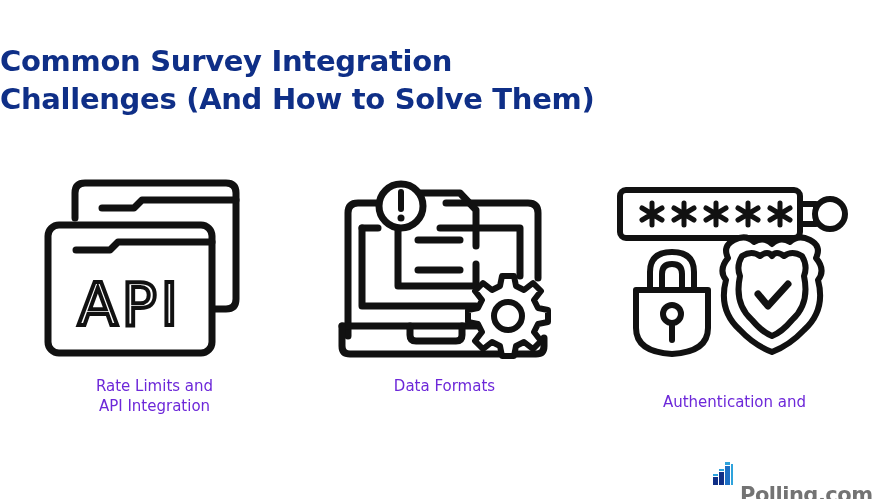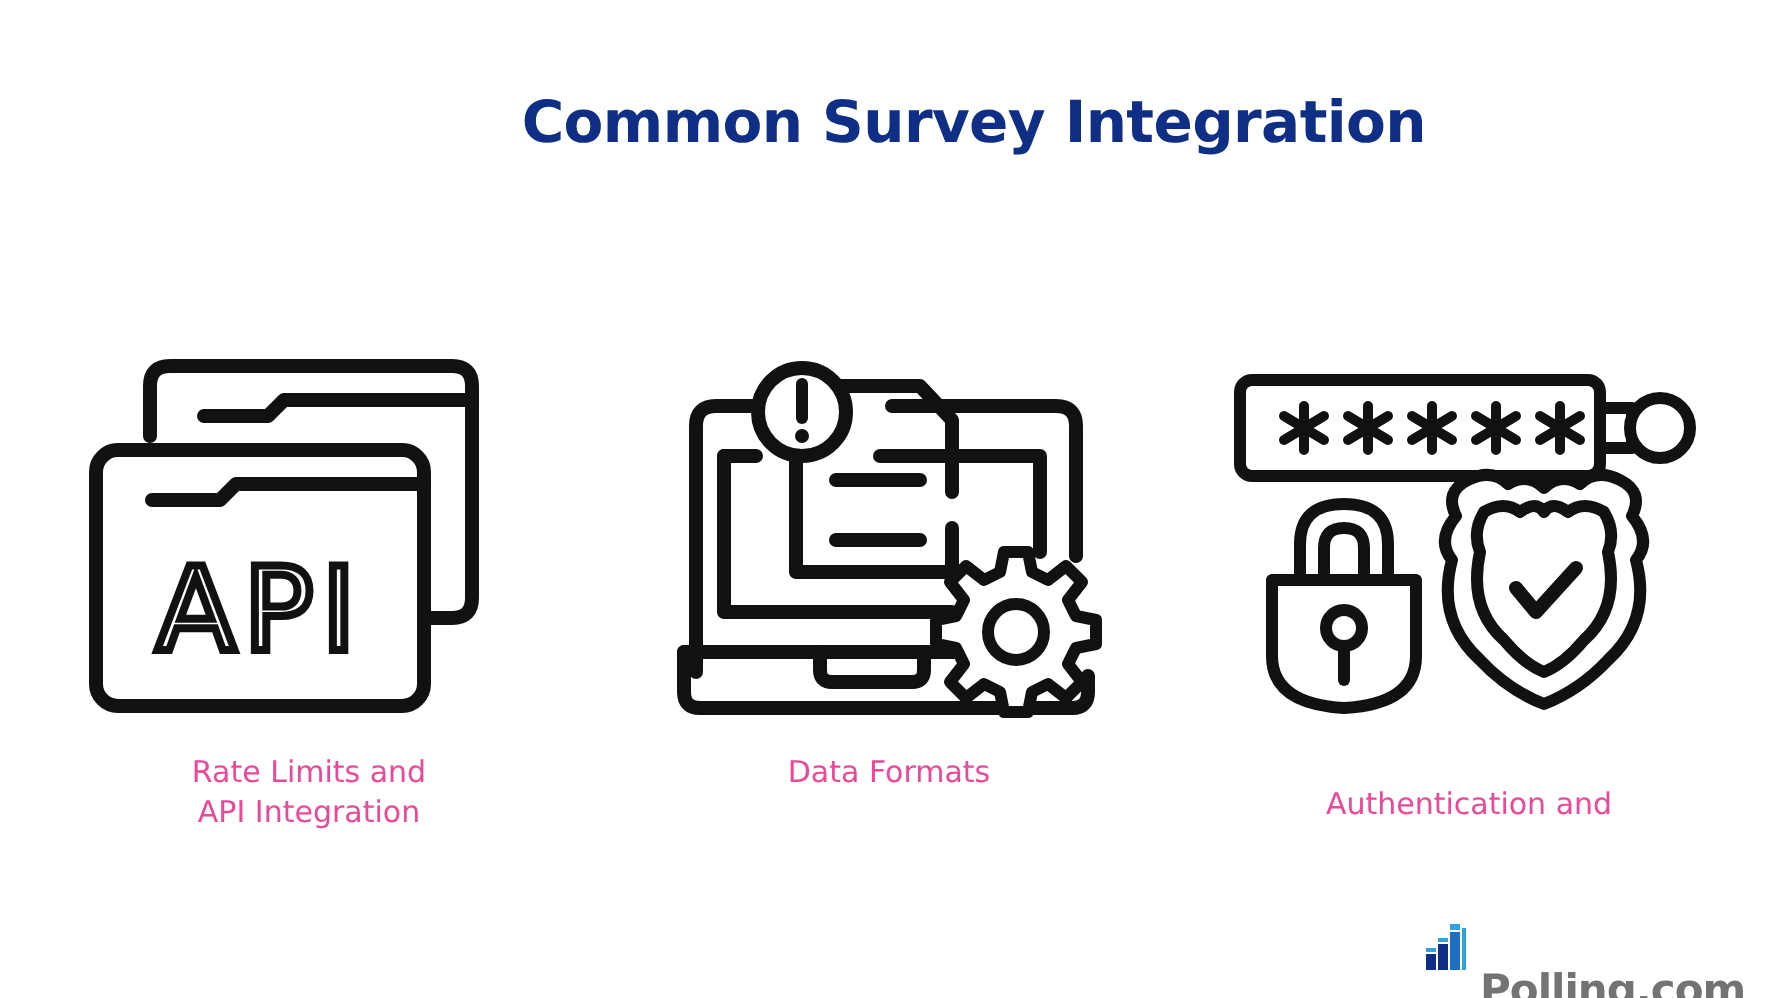--- a/index.html
+++ b/index.html
@@ -1,50 +1,51 @@
 <!DOCTYPE html>
 <html><head>
   <meta charset="utf-8">
   <style>
     * { margin: 0; padding: 0; box-sizing: border-box; }
     html, body { width: 887px; height: 499px; background: #ffffff; overflow: hidden; }
     body { position: relative; font-family: "DejaVu Sans", "Liberation Sans", sans-serif; }
 
     .title {
       position: absolute; left: 0; top: 42px; width: 713px;
-      text-align: right; color: #0f2f87;
+      text-align: left; color: #0f2f87;
       font-family: "DejaVu Sans", sans-serif; font-weight: bold;
       font-size: 29px; line-height: 38px; letter-spacing: -0.3px;
     }
     .title span { display: block; }
 
     .icon { position: absolute; text-align: center; }
     .icon svg { display: block; }
 
     .caption {
-      position: absolute; text-align: center; color: #ec4899;
+      position: absolute; text-align: center; color: #6d28d9;
       font-family: "DejaVu Sans", sans-serif; font-size: 15px; line-height: 20px;
     }
     .caption span { display: block; white-space: nowrap; }
 
     .logo {
       position: absolute; left: 712px; top: 458px; height: 30px;
       display: flex; align-items: center;
     }
     .logo-mark { width: 22px; height: 26px; margin-right: 6px; }
     .logo-text {
       font-family: "DejaVu Sans", sans-serif; font-weight: bold;
       font-size: 21px; color: #737373; letter-spacing: -0.5px; margin-top: 44px;
     }
   </style>
 </head>
 <body>
 
 <h1 class="title">
   <span>Common Survey Integration</span>
+  <span>Challenges (And How to Solve Them)</span>
 </h1>
 
 <div class="icon" style="left:40px; top:175px;">
   <svg width="205" height="185" viewBox="0 0 205 185">
     <g fill="none" stroke="#111" stroke-width="7" stroke-linecap="round" stroke-linejoin="round">
 
       <path d="M35 43 V18 Q35 8 45 8 H186 Q196 8 196 18 V124 Q196 134 186 134 H172"></path>
       <path d="M62 33 H94 L102 25 H196"></path>
 
       <rect x="8" y="50" width="164" height="128" rx="11" ry="11" fill="#fff"></rect>

